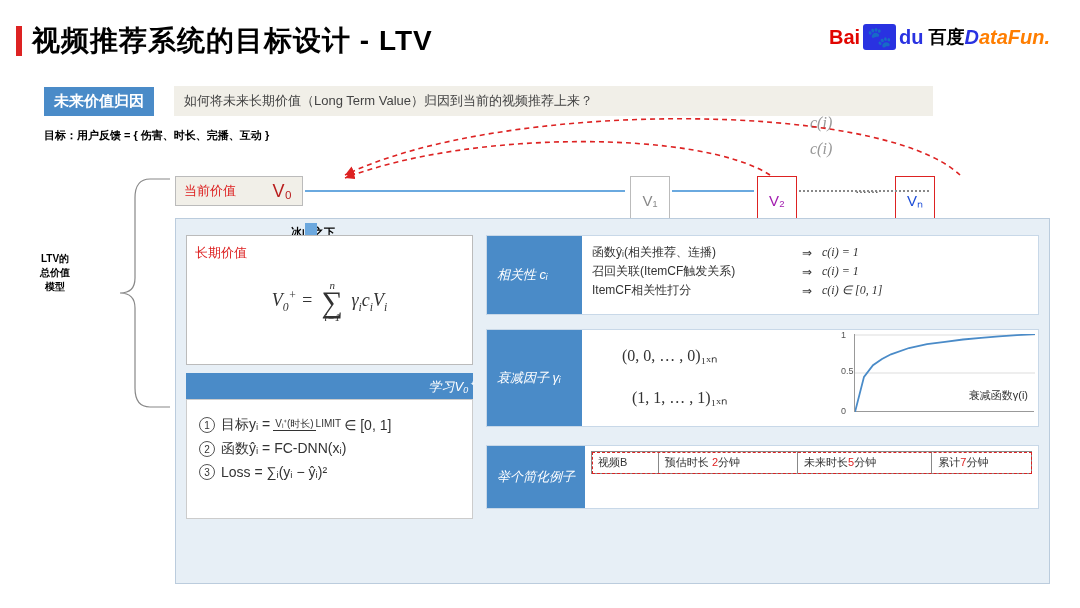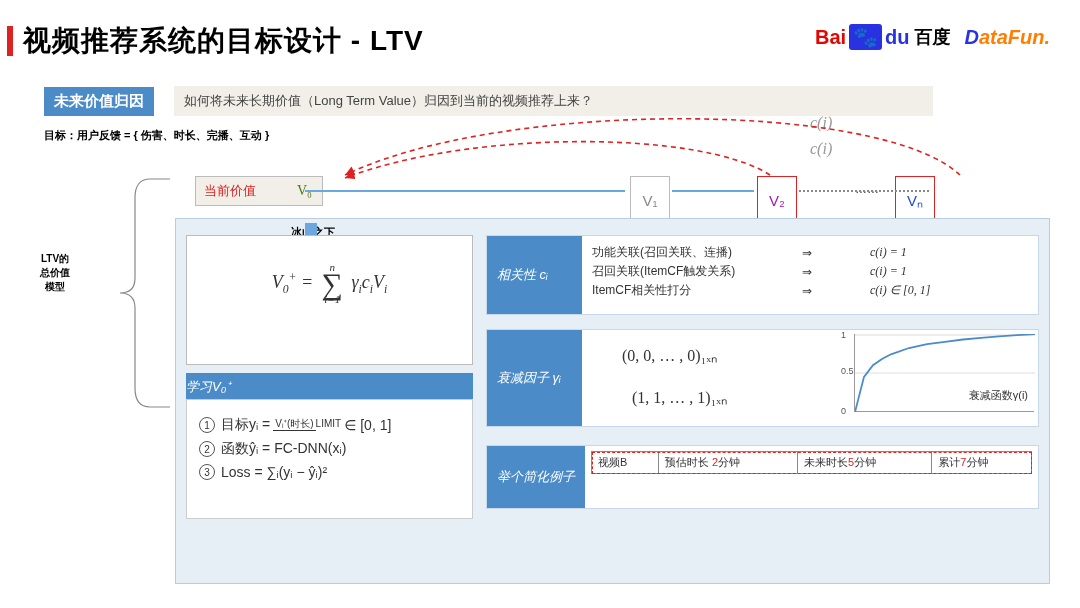--- a/index.html
+++ b/index.html
@@ -1,61 +1,61 @@
 <!DOCTYPE html>
 <html><head>
 <meta charset="utf-8">
 <style>
   * { box-sizing: border-box; margin: 0; padding: 0; }
   body { width: 1080px; height: 608px; font-family: "Microsoft YaHei", Arial, sans-serif; position: relative; background: #fff; overflow: hidden; }
-  .title-bar { position: absolute; top: 22px; left: 7px; display: flex; align-items: center; }
+  .title-bar { position: absolute; top: 22px; left: 16px; display: flex; align-items: center; }
   .title-bar .bar { width: 6px; height: 30px; background: #d22; margin-right: 10px; }
   .title { font-size: 28px; font-weight: 700; letter-spacing: 1px; }
-  .logos { position: absolute; top: 24px; right: 30px; display: flex; align-items: center; gap: 14px; }
+  .logos { position: absolute; top: 24px; right: 30px; display: flex; align-items: center; gap: 0; }
   .baidu { display:flex; align-items:center; gap:3px; }
   .baidu .paw { font-size:20px; color:#fff; background:#2932e1; padding:1px 4px; border-radius:3px; font-weight:700;}
   .baidu .bai { font-size:20px; font-weight:700; color:#e10601; }
   .baidu .du { font-size:20px; font-weight:700; color:#2932e1; }
   .baidu .cn { font-size:18px; font-weight:700; color:#000; margin-left:2px;}
   .datafun { font-size:20px; font-weight:700; font-style:italic; color:#ff7e00; }
   .datafun .d { color:#2932e1; }
   .sub-row { position: absolute; top: 86px; left: 44px; display: flex; align-items: center; gap: 20px; }
   .tag { background: #4a8bc8; color: #fff; font-size: 15px; font-weight:600; padding: 5px 10px; white-space: nowrap; }
   .sub-text { font-size: 13px; color: #444; background:#f1efe8; padding:6px 340px 6px 10px; }
   .goal-line { position:absolute; top:128px; left:44px; font-size:11px; font-weight:600;}
   .ltv-label { position:absolute; top:252px; left:40px; font-size:10px; font-weight:700; text-align:center; line-height:1.4; }
   
   .seq-row { position:absolute; top:176px; left:175px; right:30px; height:40px; }
   .seq-box { position:absolute; top:0; height:48px; display:flex; align-items:center; justify-content:center; font-size:15px; border:1.5px solid #aaa; background:#fff; }
-  .seq-label { position:absolute; left:0; top:0; width:128px; height:30px; background:#f1efe8; border:1.5px solid #bbb; font-size:13px; display:flex; align-items:center; color:#d22; padding-left:8px;margin-left:20px; }
-  .seq-label .v0 { color:#4d7c0f; margin-left:auto; margin-right:10px; font-size:14px;font-family:Liberation Serif, serif; }
+  .seq-label { position:absolute; left:0; top:0; width:128px; height:30px; background:#f1efe8; border:1.5px solid #bbb; font-size:13px; display:flex; align-items:center; color:#d22; padding-left:8px; }
+  .seq-label .v0 { color:#b91c1c; margin-left:auto; margin-right:10px; font-size:18px; }
   .seq-arrow { position:absolute; top:14px; height:2px; background:#6aa9df; }
   .seq-dots { position:absolute; top:6px; font-size:12px; color:#333; }
   
   .big { position:absolute; top:218px; left:175px; right:30px; bottom:24px; background:#e7eff6; border:1px solid #bcd; }
   .iceberg { position:absolute; top:6px; left:115px; font-size:11px; font-weight:600;}
   .down-arrow { position:absolute; top:22px; left:123px; width:0; height:0; border-left:12px solid transparent; border-right:12px solid transparent; border-top:30px solid #6ca8de; }
   .down-arrow::before { content:""; position:absolute; top:-48px; left:-6px; width:12px; height:20px; background:#6ca8de;}
   .long-box { position:absolute; top:16px; left:10px; width:287px; height:130px; border:1.5px solid #bbb; background:#fff; padding:8px; }
   .long-box .lbl { color:#d22; font-size:13px; }
   .formula1 { font-size:18px; font-family:"Times New Roman", serif; font-style:italic; text-align:center; margin-top:18px; color:#333;}
-  .learn-head { position:absolute; top:154px; left:10px; width:287px; background:#4a8bc8; color:#fff; font-size:13px; font-style:italic; text-align:left; padding:4px 0;}
+  .learn-head { position:absolute; top:154px; left:10px; width:287px; background:#4a8bc8; color:#fff; font-size:13px; font-style:italic; text-align:right; padding:4px 0;}
   .learn-box { position:absolute; top:180px; left:10px; width:287px; height:120px; background:#fff; border:1px solid #ccc; padding:10px 10px 6px 12px; font-size:14px; color:#333; font-family:Arial,sans-serif; }
   .learn-box .row { margin:6px 0; display:flex; align-items:center; }
   .learn-box .num { display:inline-block; width:16px; height:16px; border:1px solid #555; border-radius:50%; font-size:10px; text-align:center; line-height:15px; margin-right:6px;}
   .frac { display:inline-flex; flex-direction:row; font-size:10px; text-align:center; line-height:1; margin:0 3px; vertical-align:middle;}
   .frac .top { border-bottom:1px solid #333; padding:0 2px 1px;}
   
   .rblock { position:absolute; left:310px; right:10px; background:#fff; border:1px solid #c8d8e8; display:flex; }
   .rhead { background:#4a8bc8; color:#fff; font-size:13px; font-style:italic; padding:16px 10px; white-space:nowrap; display:flex; align-items:center; min-width:95px;}
   .rbody { flex:1; padding:6px 10px; font-size:12px; color:#333; position:relative;}
   .rel-row { display:flex; align-items:center; margin:2px 0;}
   .rel-row .txt { flex: 0 0 200px; }
   .rel-row .arr { flex: 0 0 30px; text-align:center;}
-  .rel-row .res { font-style:italic; font-family:"Times New Roman",serif;margin-left:48px;}
+  .rel-row .res { font-style:italic; font-family:"Times New Roman",serif;}
   
   .chart { position:absolute; right:4px; top:4px; width:180px; height:78px; border-left:1px solid #999; border-bottom:1px solid #999;}
   .chart .lbl { position:absolute; left:-14px; font-size:9px; color:#555;}
   .chart .t1 { top:-4px; }
   .chart .t05 { top:32px;}
   .chart .t0 { bottom:-5px;}
   .chart .fn { position:absolute; bottom:8px; right:6px; font-size:11px; color:#333;}
   
   .extable { border-collapse:collapse; width:100%; font-size:11px; }
   .extable td { border:1px solid #888; padding:3px 6px; white-space:nowrap; }
@@ -127,20 +127,21 @@
   <div class="seq-dots" style="left:680px;">……</div>
   <div class="seq-box" style="left:720px; width:40px; border-color:#d22; color:#1d4ed8;">Vₙ</div>
   <div style="position:absolute; left:624px; top:14px; width:130px; border-top:2px dotted #888;"></div>
 </div>
 
 <div class="big">
   <div class="iceberg">冰山之下</div>
   <div class="down-arrow"></div>
 
   <div class="long-box">
+    <div class="lbl">长期价值</div>
     <div class="formula1">
       <div style="display:inline-block; vertical-align:middle;">V<sub>0</sub><sup>+</sup> =</div>
       <div style="display:inline-flex; flex-direction:column; vertical-align:middle; margin:0 4px; line-height:1;">
         <span style="font-size:11px;">n</span>
         <span style="font-size:30px; line-height:0.7; font-style:normal;">∑</span>
         <span style="font-size:11px;">i=1</span>
       </div>
       <div style="display:inline-block; vertical-align:middle;">γ<sub>i</sub>c<sub>i</sub>V<sub>i</sub></div>
     </div>
   </div>
@@ -163,21 +164,21 @@
     <div class="row">
         <span class="num">3</span>
         <span>Loss   = ∑ᵢ(yᵢ − ŷᵢ)²</span>
       </div>
   </div>
 
   <div class="rblock" style="top:16px; height:80px;">
     <div class="rhead">相关性 cᵢ</div>
     <div class="rbody">
       <div class="rel-row">
-          <span class="txt">功能关联(召回关联、连播)</span>
+          <span class="txt">函数ŷᵢ(相关推荐、连播)</span>
           <span class="arr">⇒</span>
           <span class="res">c(i) = 1</span>
         </div>
       <div class="rel-row">
           <span class="txt">召回关联(ItemCF触发关系)</span>
           <span class="arr">⇒</span>
           <span class="res">c(i) = 1</span>
         </div>
       <div class="rel-row">
           <span class="txt">ItemCF相关性打分</span>

